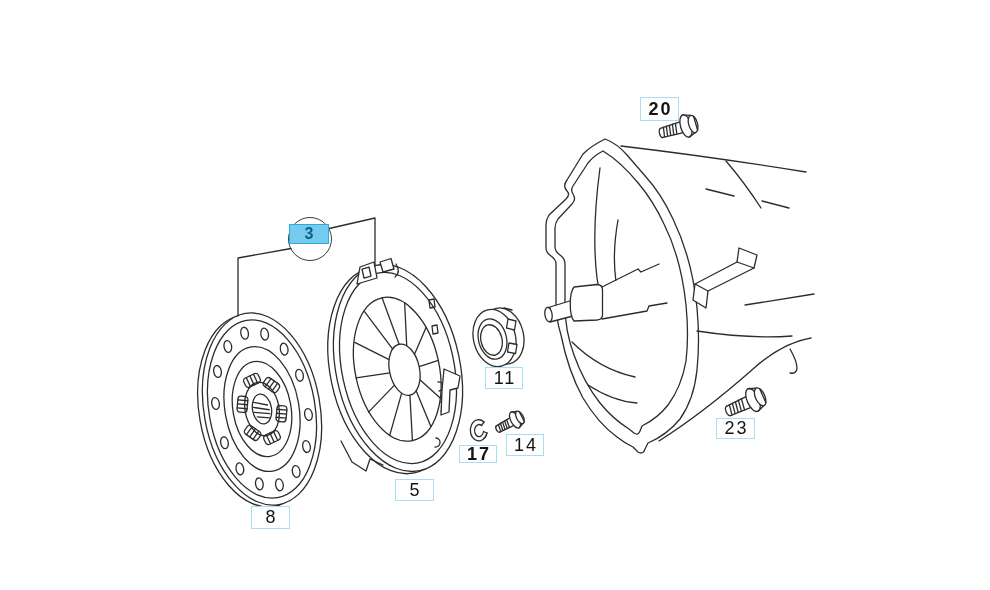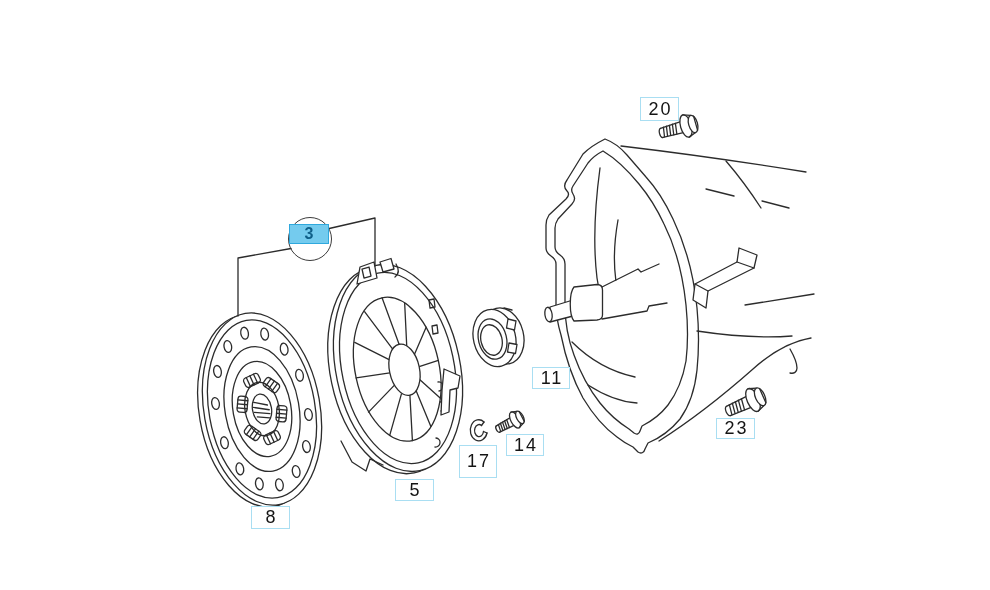--- a/index.html
+++ b/index.html
@@ -189,27 +189,27 @@
     <path d="M291,248.5 L238,258 L238,316"></path>
     <path d="M327,229 L375,218 L375,266"></path>
   </g>
 </svg>
 
 <div class="hl-circle"></div>
 <div class="hl-rect">
   <span>3</span>
 </div>
 
-<div class="callout" style="left:640px;top:97px;width:39px;height:24px;">
+<div class="callout" style="left:640px;top:97px;width:39px;height:24px;font-weight:bold;">
   <span>20</span>
 </div>
-<div class="callout" style="left:485px;top:367px;width:38px;height:22px;margin-left:47px;">
+<div class="callout" style="left:485px;top:367px;width:38px;height:22px;">
   <span>11</span>
 </div>
-<div class="callout" style="left:459px;top:445px;width:38px;height:33px;">
+<div class="callout" style="left:459px;top:445px;width:38px;height:18px;font-weight:bold;">
   <span>17</span>
 </div>
 <div class="callout" style="left:506px;top:434px;width:38px;height:22px;">
   <span>14</span>
 </div>
 <div class="callout" style="left:395px;top:479px;width:39px;height:22px;">
   <span>5</span>
 </div>
 <div class="callout" style="left:251px;top:506px;width:39px;height:23px;">
   <span>8</span>

